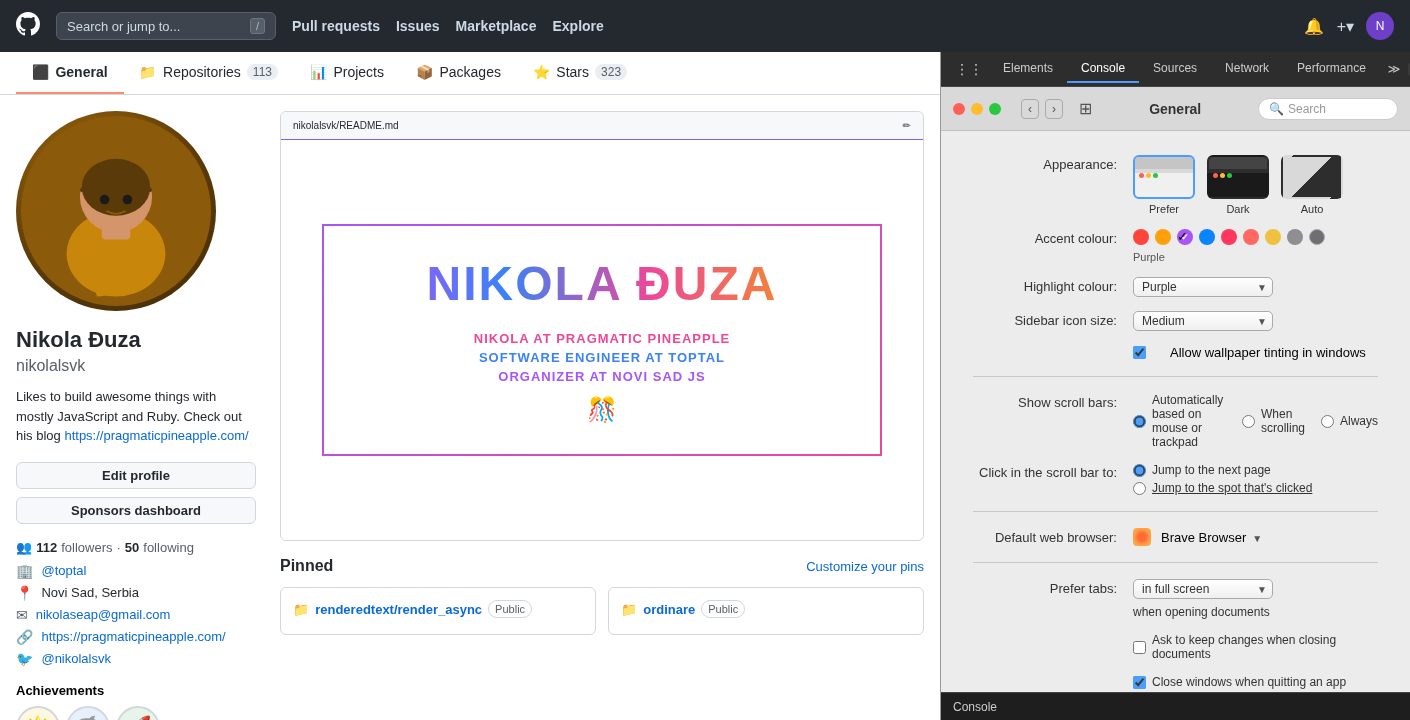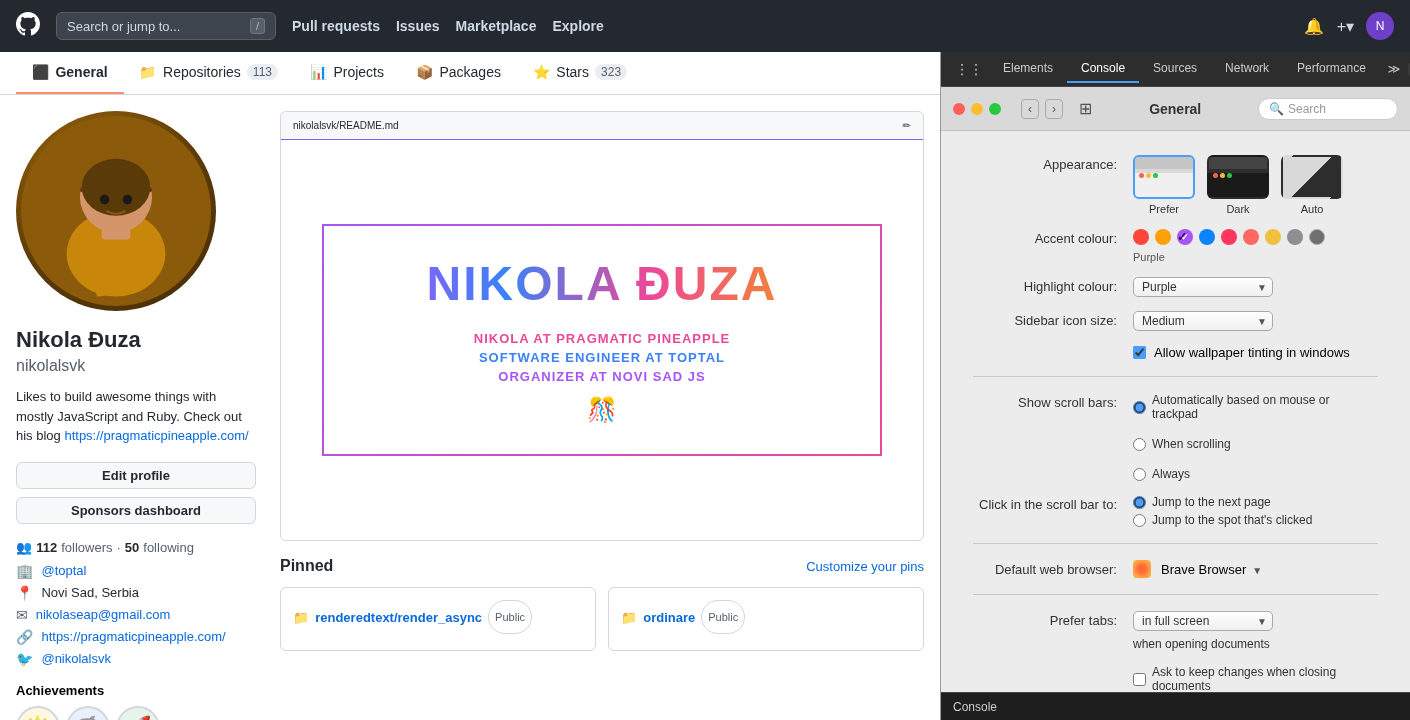--- a/index.html
+++ b/index.html
@@ -272,21 +272,21 @@
     .customize-link { color: #0969da; font-size: 13px; text-decoration: none; }
     .pinned-grid { display: grid; grid-template-columns: 1fr 1fr; gap: 12px; }
     .pinned-card {
       border: 1px solid #d0d7de;
       border-radius: 6px;
       padding: 12px;
     }
     .pinned-card-header { display: flex; align-items: center; gap: 6px; margin-bottom: 4px; }
     .repo-icon { color: #57606a; }
     .repo-link { color: #0969da; font-weight: 600; text-decoration: none; font-size: 13px; }
-    .public-badge { border: 1px solid #d0d7de; border-radius: 20px; font-size: 11px; padding: 10px 6px; color: #57606a; }
+    .public-badge { border: 1px solid #d0d7de; border-radius: 20px; font-size: 11px; padding: 2px 6px; color: #57606a; }
     .devtools-tabs-bar {
       background: #2d2d2d;
       display: flex;
       align-items: center;
       padding: 0 8px;
       height: 35px;
       border-bottom: 1px solid #444;
       gap: 0;
     }
     .devtools-tab {
@@ -359,21 +359,21 @@
     }
     .setting-label {
       width: 160px;
       text-align: right;
       color: #333;
       font-size: 13px;
       padding-top: 2px;
       flex-shrink: 0;
       padding-right: 16px;
     }
-    .setting-control { display: flex; align-items: center; gap: 8px; flex-wrap: wrap; }
+    .setting-control { display: flex; align-items: center; gap: 24px; flex-wrap: wrap; }
 
     
     .appearance-options { display: flex; gap: 12px; }
     .appearance-option { text-align: center; cursor: pointer; }
     .appearance-thumb {
       width: 62px;
       height: 44px;
       border-radius: 6px;
       border: 2px solid transparent;
       overflow: hidden;
@@ -772,21 +772,21 @@
           <div class="setting-control">
             <input type="checkbox" class="mac-checkbox" checked="" style="">
             <span>Allow wallpaper tinting in windows</span>
           </div>
         </div>
 
         <hr class="settings-separator">
 
         <div class="setting-row">
           <div class="setting-label">Show scroll bars:</div>
-          <div style="display:flex;flex-direction:column;gap:16px;justify-content:center;">
+          <div style="display:flex;flex-direction:row;gap:16px;justify-content:center;">
             <label style="display:flex;align-items:center;gap:6px;font-size:12px;color:#333;">
               <input type="radio" name="scrollbars" class="mac-radio" checked="" style="">
               <span>Automatically based on mouse or trackpad</span>
             </label>
             <label style="display:flex;align-items:center;gap:6px;font-size:12px;color:#333;">
               <input type="radio" name="scrollbars" class="mac-radio" style="">
               <span>When scrolling</span>
             </label>
             <label style="display:flex;align-items:center;gap:6px;font-size:12px;color:#333;">
               <input type="radio" name="scrollbars" class="mac-radio" style="">
@@ -795,21 +795,21 @@
           </div>
         </div>
 
         <div class="setting-row">
           <div class="setting-label">Click in the scroll bar to:</div>
           <div style="display:flex;flex-direction:column;gap:4px;">
             <label style="display:flex;align-items:center;gap:6px;font-size:12px;color:#333;">
               <input type="radio" name="click_scroll" class="mac-radio" checked="" style="">
               <span>Jump to the next page</span>
             </label>
-            <label style="display:flex;align-items:center;gap:6px;font-size:12px;color:#333;">
+            <label style="display:flex;align-items:center;gap:6px;font-size:12px;color:#333;text-decoration:underline;">
               <input type="radio" name="click_scroll" class="mac-radio" style="">
               <span>Jump to the spot that's clicked</span>
             </label>
           </div>
         </div>
 
         <hr class="settings-separator">
 
         <div class="setting-row">
           <div class="setting-label">Default web browser:</div>

